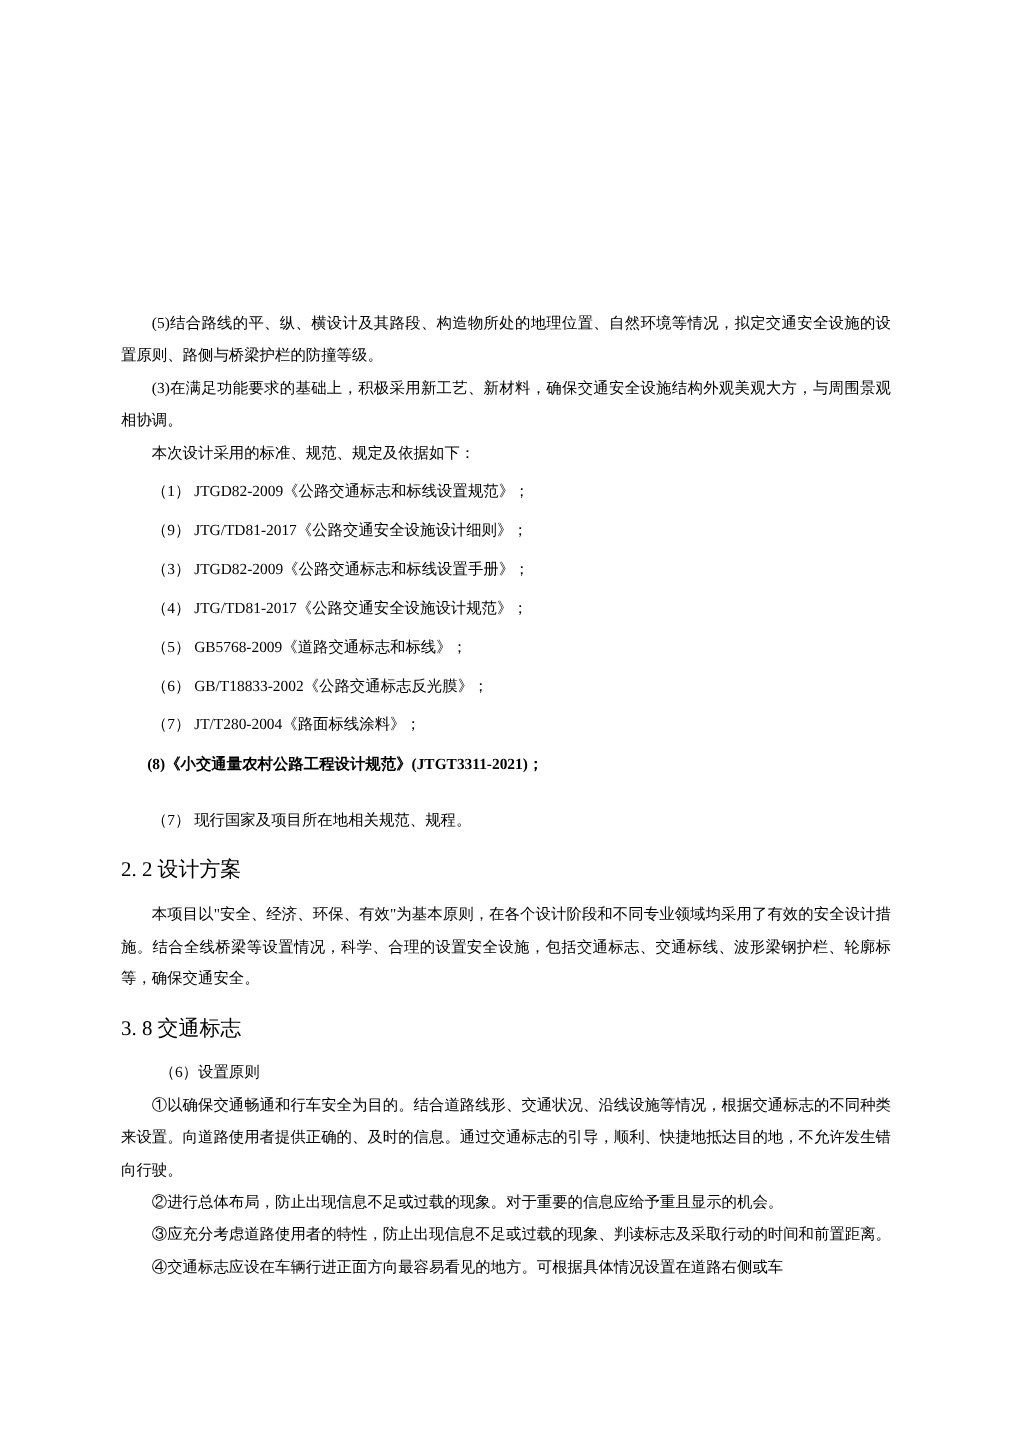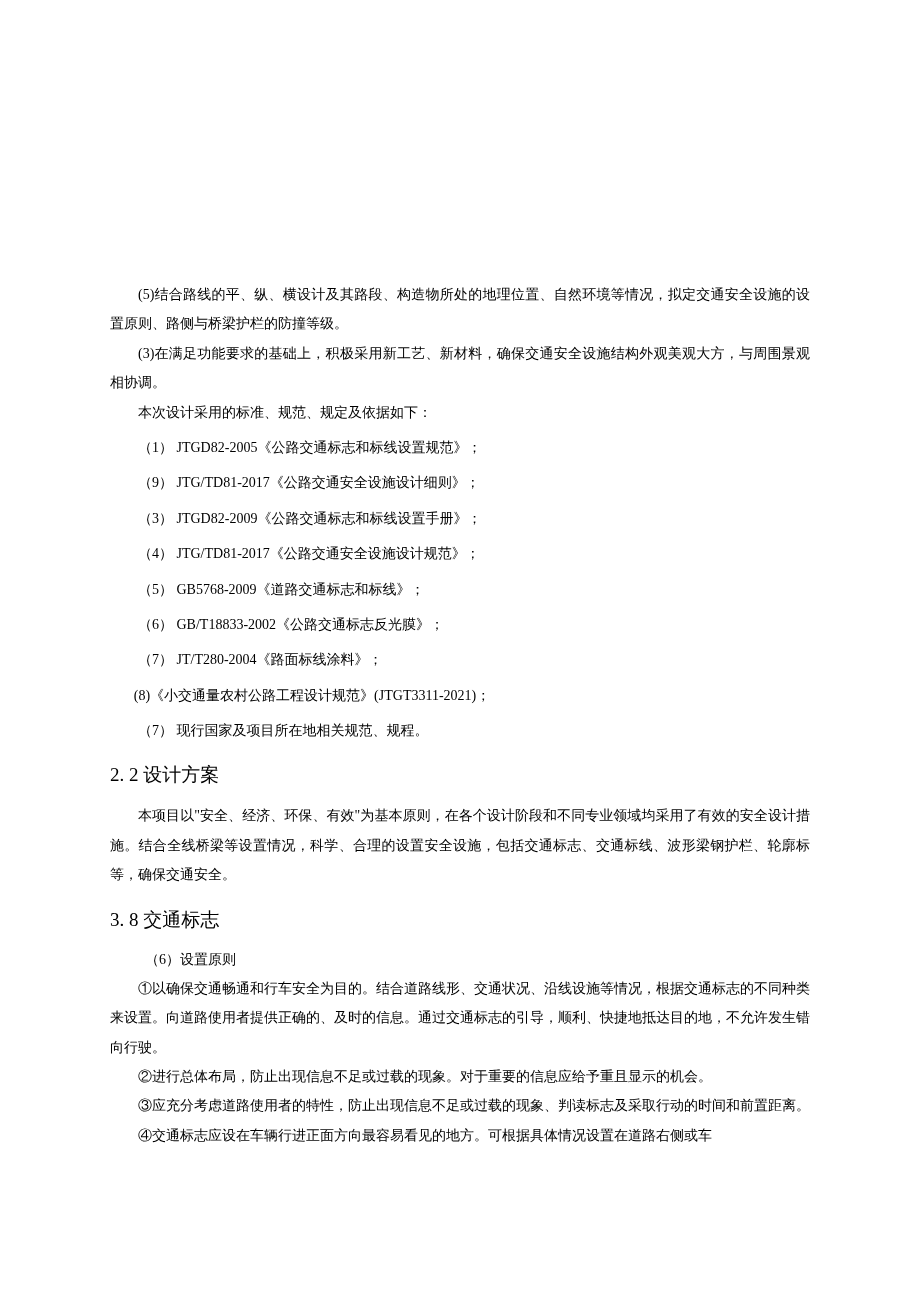--- a/index.html
+++ b/index.html
@@ -22,47 +22,47 @@
       text-align: justify;
     }
     .list-item {
       text-indent: 2em;
       margin-top: 6px;
       margin-bottom: 6px;
     }
     .list-item-8 {
       text-indent: 1.7em;
       margin-top: 6px;
-      margin-bottom: 6px;
+      margin-bottom: 22px;
+      font-weight: bold;
     }
     .heading {
       font-family: "SimSun", "宋体", serif;
       font-weight: normal;
       font-size: 19px;
       margin-top: 10px;
       margin-bottom: 6px;
       text-indent: 0;
     }
     .sub-indent {
       text-indent: 2.5em;
     }
     .sub-item {
       text-indent: 2em;
       text-align: justify;
-      font-family: Liberation Mono, monospace;
     }
   </style>
 </head>
 <body>
 
 <div class="paragraph">(5)结合路线的平、纵、横设计及其路段、构造物所处的地理位置、自然环境等情况，拟定交通安全设施的设置原则、路侧与桥梁护栏的防撞等级。</div>
 <div class="paragraph">(3)在满足功能要求的基础上，积极采用新工艺、新材料，确保交通安全设施结构外观美观大方，与周围景观相协调。</div>
 <div class="paragraph">本次设计采用的标准、规范、规定及依据如下：</div>
 
-<div class="list-item">（1）  JTGD82-2005《公路交通标志和标线设置规范》；</div>
+<div class="list-item">（1）  JTGD82-2009《公路交通标志和标线设置规范》；</div>
 <div class="list-item">（9）  JTG/TD81-2017《公路交通安全设施设计细则》；</div>
 <div class="list-item">（3）  JTGD82-2009《公路交通标志和标线设置手册》；</div>
 <div class="list-item">（4）  JTG/TD81-2017《公路交通安全设施设计规范》；</div>
 <div class="list-item">（5）  GB5768-2009《道路交通标志和标线》；</div>
 <div class="list-item">（6）  GB/T18833-2002《公路交通标志反光膜》；</div>
 <div class="list-item">（7）  JT/T280-2004《路面标线涂料》；</div>
 <div class="list-item-8">(8)《小交通量农村公路工程设计规范》(JTGT3311-2021)；</div>
 <div class="list-item">（7）  现行国家及项目所在地相关规范、规程。</div>
 
 <div class="heading">2.  2 设计方案</div>

